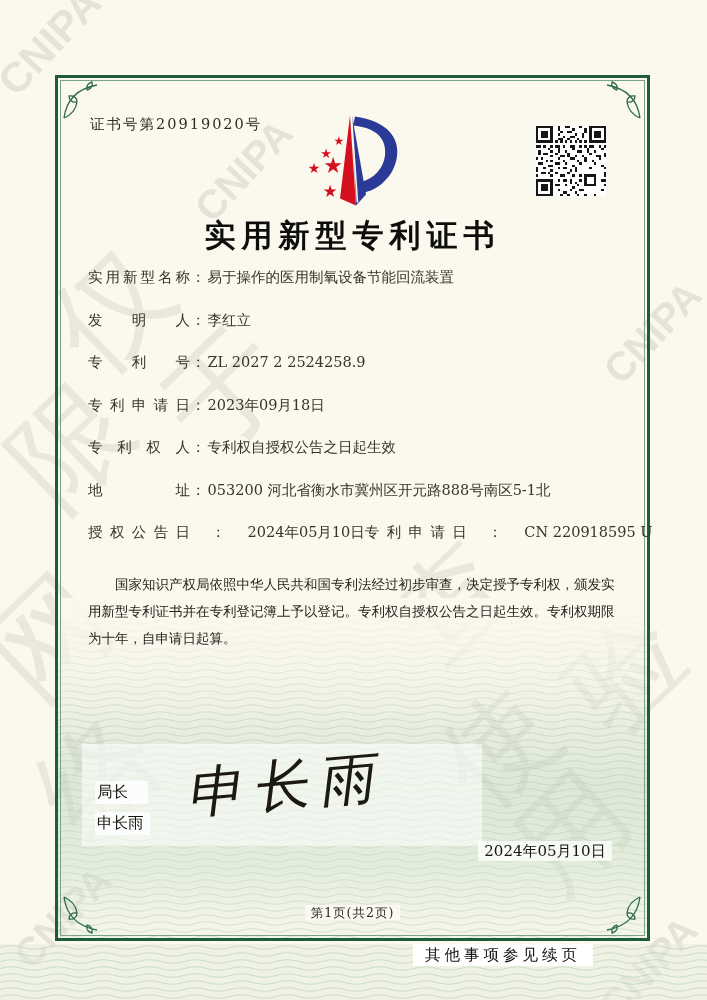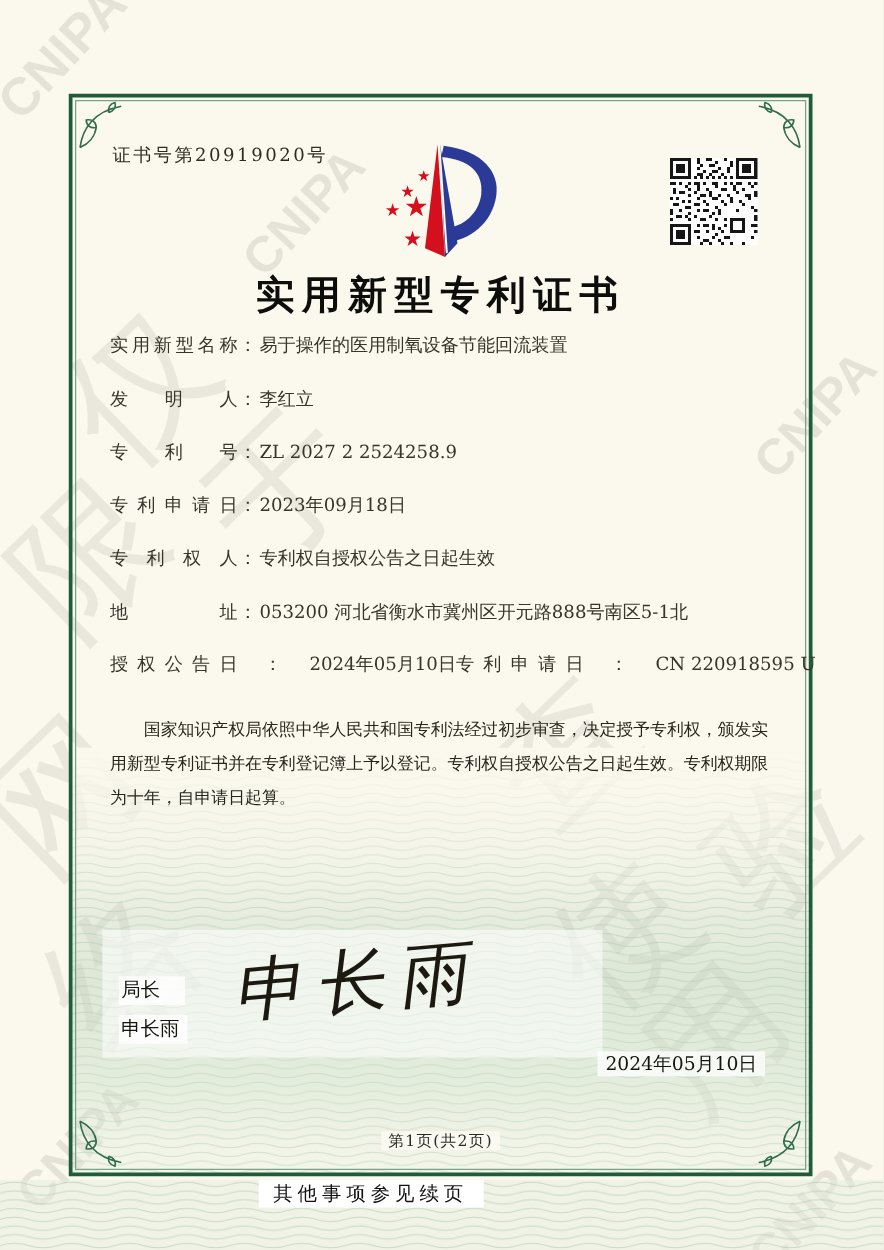--- a/index.html
+++ b/index.html
@@ -58,21 +58,21 @@
             color:#1b1910;transform:rotate(-5deg) skewX(-12deg);
             letter-spacing:10px;font-family:"DejaVu Serif",serif;}
   .date{position:absolute;left:440px;top:842px;width:210px;text-align:center;
         font-size:15px;color:#15150f;}
   .date span{background:rgba(255,255,255,.75);padding:1px 6px;}
 
   
   .pageno{position:absolute;left:55px;top:905px;width:595px;text-align:center;
           font-size:12.5px;color:#2a2a22;letter-spacing:1px;}
   .pageno span{background:rgba(252,250,242,.9);padding:0 6px;margin-top:32px;}
-  .contnote{position:absolute;left:0;top:945px;width:593px;text-align:center;
+  .contnote{position:absolute;left:0;top:945px;width:593px;text-align:right;
           font-size:15.5px;letter-spacing:4px;color:#111;}
   .contnote span{background:#ffffff;padding:2px 12px;}
 </style>
 </head>
 <body>
 
 <div class="page">
 
   <span class="wm" style="left:-14px;top:18px;font-size:42px;">CNIPA</span>
   <span class="wm" style="left:183px;top:148px;font-size:40px;">CNIPA</span>

